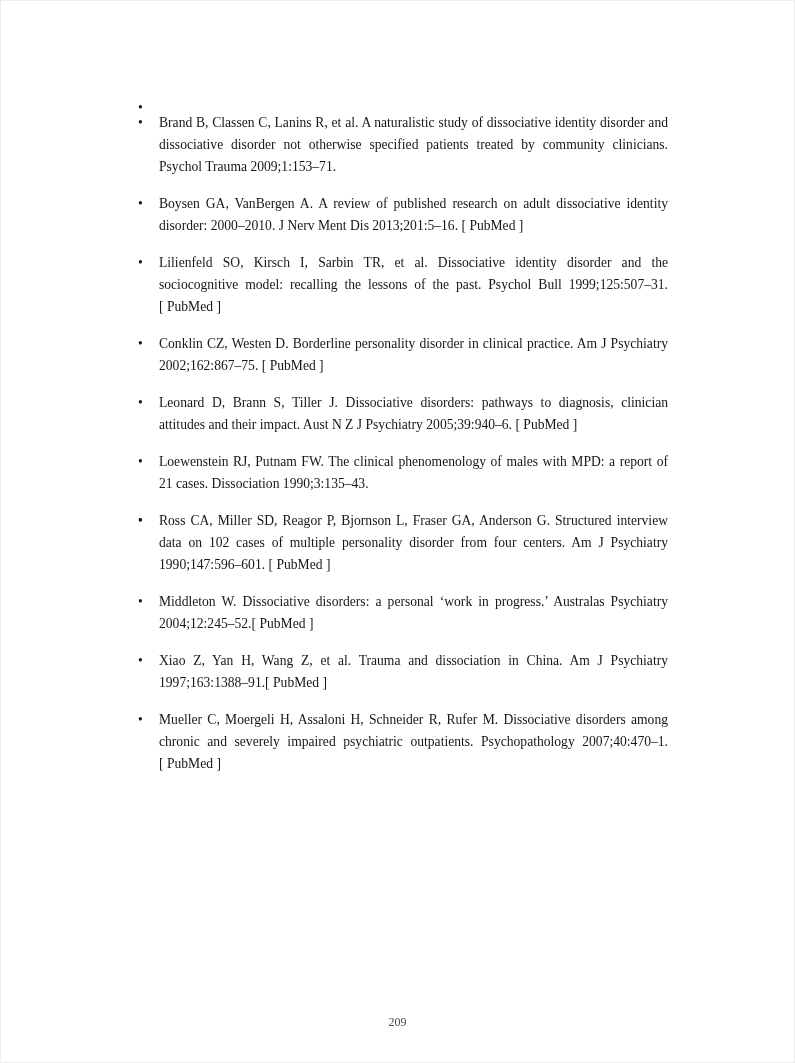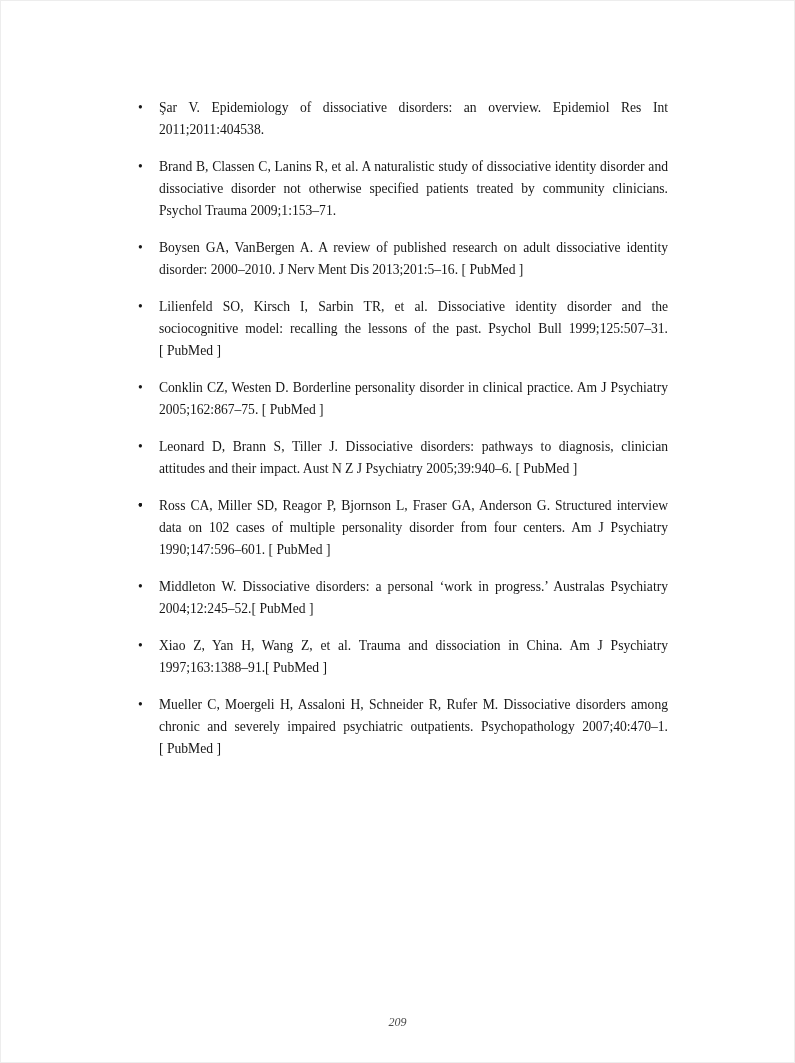--- a/index.html
+++ b/index.html
@@ -49,35 +49,34 @@
     white-space: nowrap;
   }
   .page-number {
     position: absolute;
     bottom: 32px;
     left: 0;
     width: 100%;
     text-align: center;
     font-size: 12px;
     color: #4a4a4a;
-    font-style: italic;
   }
 </style>
 </head>
 <body>
 
 <div class="page">
   <ul class="ref-list" id="ref-list">
-      <li class="ref-item"><span class="bullet">•</span><span>Şar V. Epidemiology of dissociative disorders: an overview. Epidemiol Res Int 2011;2011:404538.</span></li>
+      <li class="ref-item"><span class="bullet">•</span></li>
       <li class="ref-item"><span class="bullet">•</span><span>Brand B, Classen C, Lanins R, et al. A naturalistic study of dissociative identity disorder and dissociative disorder not otherwise specified patients treated by community clinicians. Psychol Trauma 2009;1:153–71.</span></li>
       <li class="ref-item"><span class="bullet">•</span><span>Boysen GA, VanBergen A. A review of published research on adult dissociative identity disorder: 2000–2010. J Nerv Ment Dis 2013;201:5–16. </span><a class="pubmed">[ PubMed ]</a></li>
       <li class="ref-item"><span class="bullet">•</span><span>Lilienfeld SO, Kirsch I, Sarbin TR, et al. Dissociative identity disorder and the sociocognitive model: recalling the lessons of the past. Psychol Bull 1999;125:507–31. </span><a class="pubmed">[ PubMed ]</a></li>
-      <li class="ref-item"><span class="bullet">•</span><span>Conklin CZ, Westen D. Borderline personality disorder in clinical practice. Am J Psychiatry 2005;162:867–75. </span><a class="pubmed">[ PubMed ]</a></li>
+      <li class="ref-item"><span class="bullet">•</span><span>Conklin CZ, Westen D. Borderline personality disorder in clinical practice. Am J Psychiatry 2002;162:867–75. </span><a class="pubmed">[ PubMed ]</a></li>
       <li class="ref-item"><span class="bullet">•</span><span>Leonard D, Brann S, Tiller J. Dissociative disorders: pathways to diagnosis, clinician attitudes and their impact. Aust N Z J Psychiatry 2005;39:940–6. </span><a class="pubmed">[ PubMed ]</a></li>
-      <li class="ref-item"><span class="bullet">•</span></li>
+      <li class="ref-item"><span class="bullet">•</span><span>Loewenstein RJ, Putnam FW. The clinical phenomenology of males with MPD: a report of 21 cases. Dissociation 1990;3:135–43.</span></li>
       <li class="ref-item"><span class="bullet">•</span></li>
       <li class="ref-item"><span class="bullet">•</span><span>Ross CA, Miller SD, Reagor P, Bjornson L, Fraser GA, Anderson G. Structured interview data on 102 cases of multiple personality disorder from four centers. Am J Psychiatry 1990;147:596–601. </span><a class="pubmed">[ PubMed ]</a></li>
       <li class="ref-item"><span class="bullet">•</span><span>Middleton W. Dissociative disorders: a personal ‘work in progress.’ Australas Psychiatry 2004;12:245–52.</span><a class="pubmed">[ PubMed ]</a></li>
       <li class="ref-item"><span class="bullet">•</span><span>Xiao Z, Yan H, Wang Z, et al. Trauma and dissociation in China. Am J Psychiatry 1997;163:1388–91.</span><a class="pubmed">[ PubMed ]</a></li>
       <li class="ref-item"><span class="bullet">•</span><span>Mueller C, Moergeli H, Assaloni H, Schneider R, Rufer M. Dissociative disorders among chronic and severely impaired psychiatric outpatients. Psychopathology 2007;40:470–1. </span><a class="pubmed">[ PubMed ]</a></li>
     </ul>
   <div class="page-number">209</div>
 </div>
 
 </body></html>

